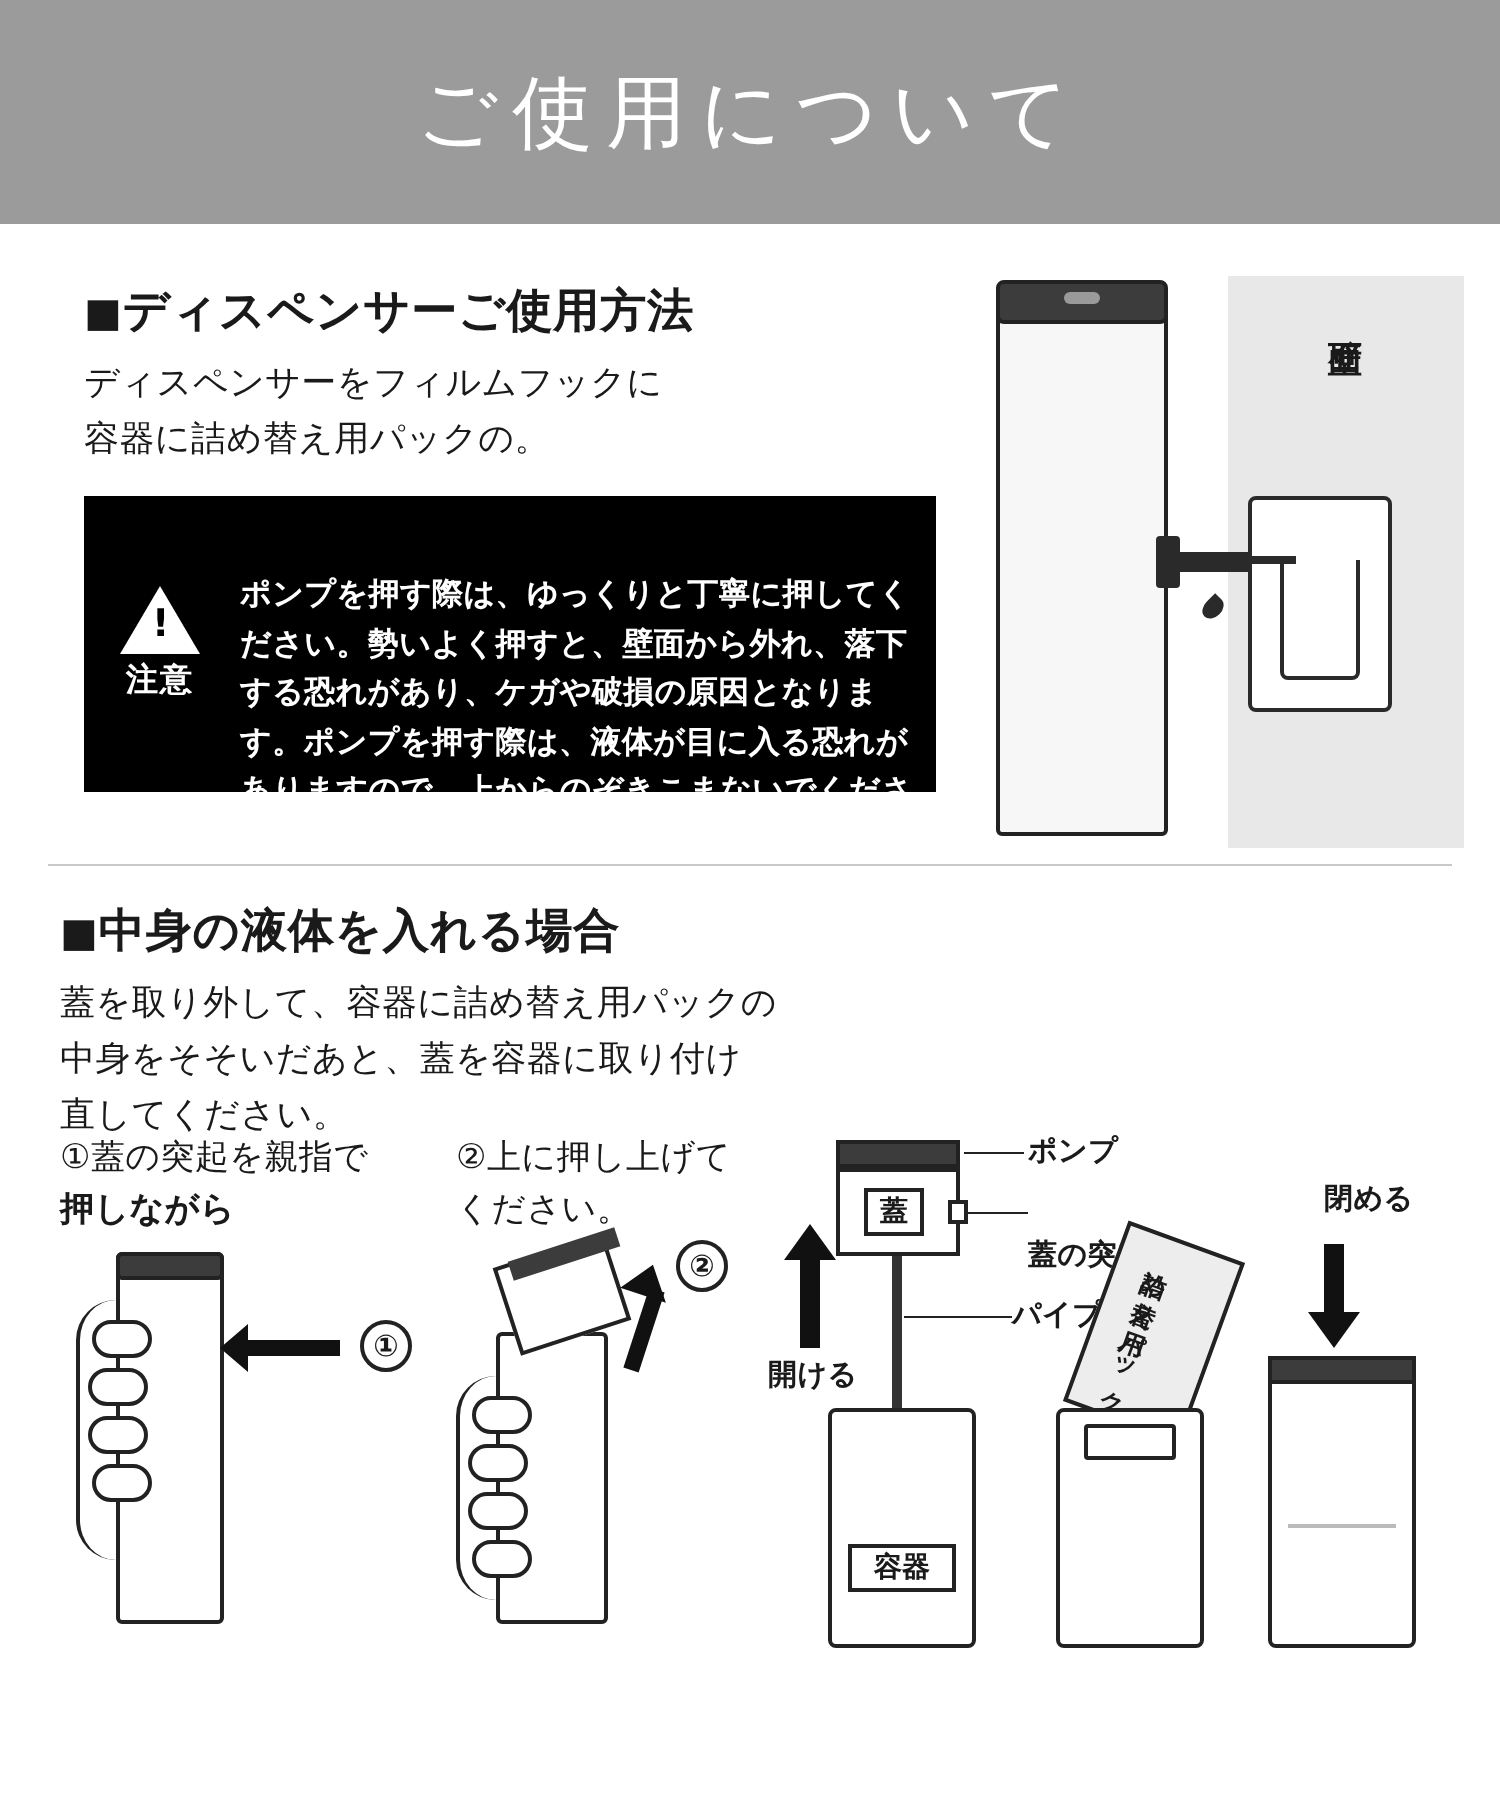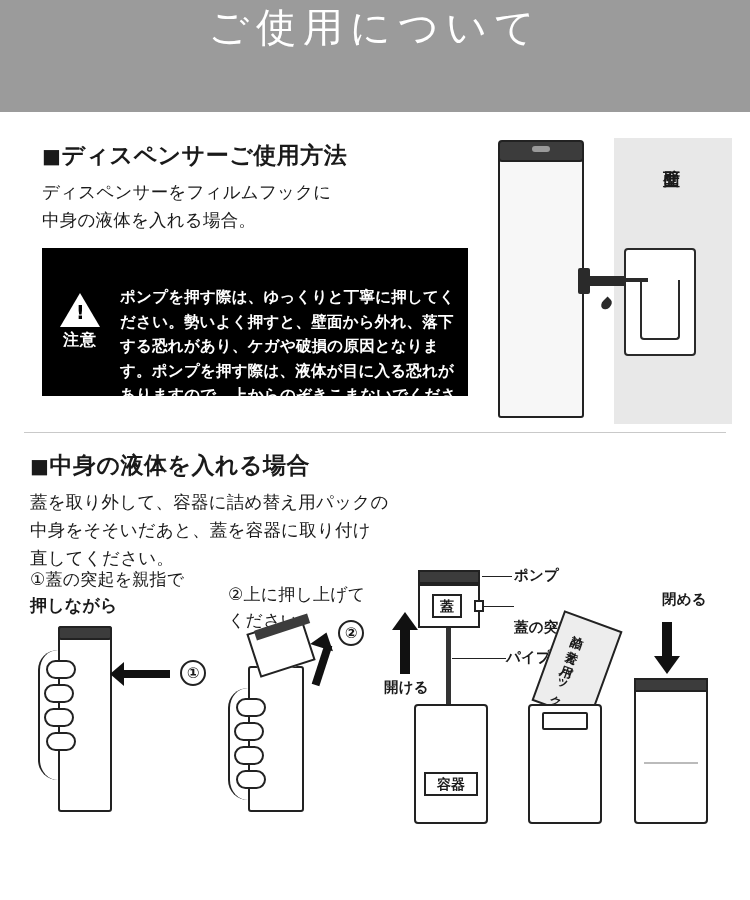--- a/index.html
+++ b/index.html
@@ -15,21 +15,21 @@
     position: relative;
     width: 750px; height: 900px;
     background: #ffffff;
   }
 
   
   .header-band {
     position: absolute; left: 0; top: 0;
     width: 750px; height: 112px;
     background: #9b9b9b;
-    display: flex; align-items: flex-start; justify-content: center;
+    display: flex; align-items: center; justify-content: center;
   }
   .header-title {
     color: #ffffff;
     font-size: 40px;
     letter-spacing: 7px;
     font-weight: 400;
   }
 
   
   .section1 { position: absolute; left: 12px; top: 112px; width: 750px; height: 320px; }
@@ -140,21 +140,21 @@
   #s2-sub {
     position: absolute; left: 30px; top: 48px;
     font-size: 17.5px; line-height: 28px; letter-spacing: 0.2px;
   }
 
   .step-label {
     position: absolute; font-size: 17px; line-height: 26px; letter-spacing: 0.2px;
   }
   .step-label b { font-weight: 700; }
   #step1-label { left: 30px; top: 126px; width: 210px; }
-  #step2-label { left: 228px; top: 126px; width: 200px; margin-top: 15px; }
+  #step2-label { left: 228px; top: 126px; width: 200px; }
 
   .push-note {
     position: absolute; left: 508px; top: 106px;
     font-size: 14.5px; font-weight: 700; letter-spacing: 0.2px;
   }
 
   
   .hand-art { position: absolute; }
   #hand1 { left: 30px; top: 186px; width: 180px; height: 190px; }
   #hand2 { left: 222px; top: 178px; width: 180px; height: 200px; }
@@ -207,21 +207,21 @@
     <div class="header-title">ご使用について</div>
   </div>
 
   <div class="section1">
 
     <div class="sec-head" id="s1-head">
       <span class="sq">■</span><span>ディスペンサーご使用方法</span>
     </div>
 
     <div id="s1-sub" style="white-space:pre-line">ディスペンサーをフィルムフックに
-中身の液体を入れる場合。</div>
+容器に詰め替え用パックの。</div>
 
     <div class="caution">
       <div class="caution-left">
         <div class="tri"></div>
         <div class="caution-label">注意</div>
       </div>
       <div class="caution-text">ポンプを押す際は、ゆっくりと丁寧に押してください。勢いよく押すと、壁面から外れ、落下する恐れがあり、ケガや破損の原因となります。ポンプを押す際は、液体が目に入る恐れがありますので、上からのぞきこまないでください。</div>
     </div>
 
     <div class="s1-art">

